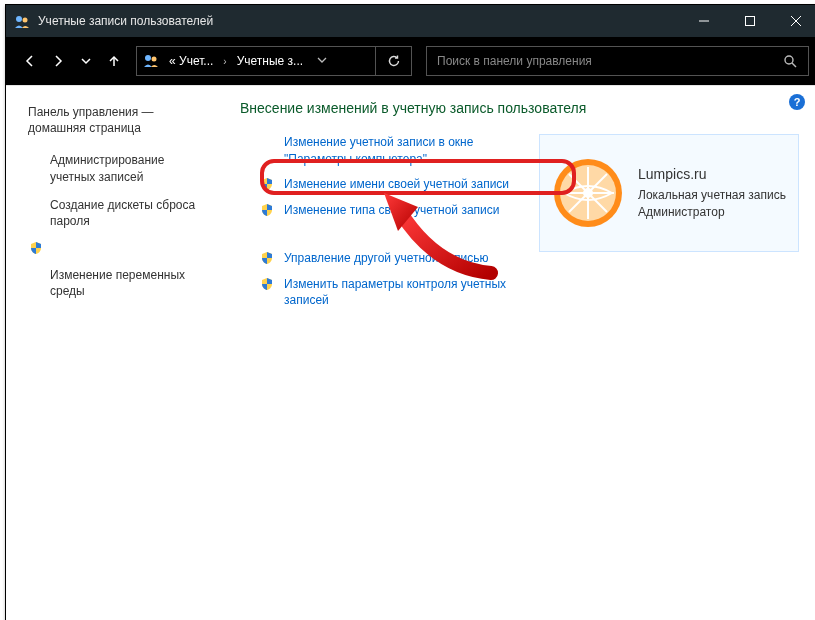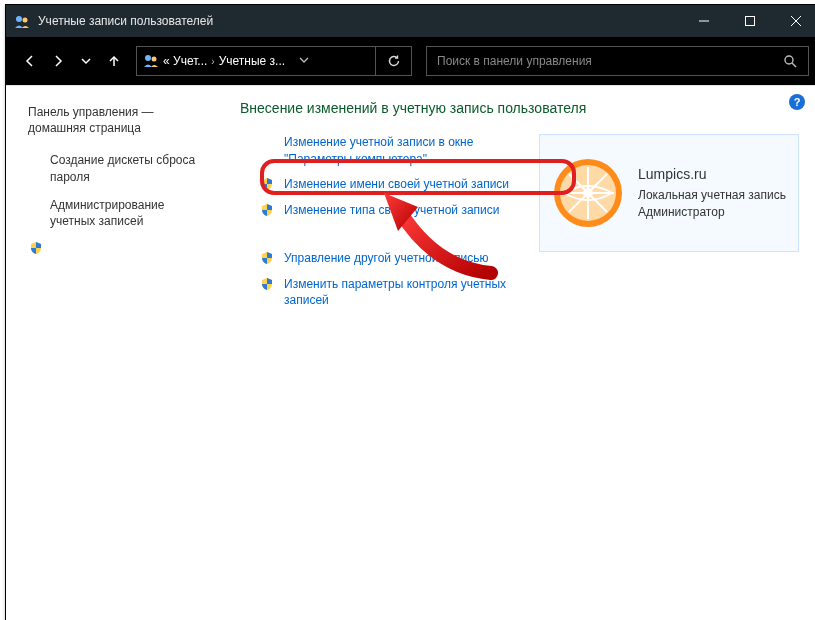--- a/index.html
+++ b/index.html
@@ -23,21 +23,21 @@
     .navbar {
       height: 48px; background: #000; display: flex; align-items: center; padding: 0 10px; gap: 8px;
       color: #fff;
     }
     .nav-arrows { display: flex; align-items: center; gap: 12px; padding: 0 6px; }
     .nav-arrow { width: 16px; height: 16px; display: flex; align-items: center; justify-content: center; }
     .breadcrumb-wrap {
       display: flex; align-items: center; height: 30px; border: 1px solid #535353; background: #000;
       flex: 0 0 auto; min-width: 240px;
     }
-    .bc-seg { display: flex; align-items: center; height: 100%; padding: 0 6px; gap: 4px; color: #fff; font-size: 12px; justify-content: flex-end; }
+    .bc-seg { display: flex; align-items: center; height: 100%; padding: 0 6px; gap: 10px; color: #fff; font-size: 12px; justify-content: flex-end; }
     .bc-sep { color: #bbb; font-size: 10px; }
     .bc-dd { padding: 0 8px; color: #bbb; font-size: 10px; }
     .refresh-btn { width: 36px; height: 30px; border: 1px solid #535353; border-left: none; display: flex; align-items: center; justify-content: center; }
     .search-wrap { flex: 1; height: 30px; border: 1px solid #535353; display: flex; align-items: center; margin-left: 6px; gap: 36px; }
     .search-input { flex: 1; background: transparent; border: none; outline: none; color: #ccc; font-size: 12px; padding: 0 10px; }
     .search-input::placeholder { color: #888; }
     .search-btn { width: 36px; height: 100%; display: flex; align-items: center; justify-content: center; }
     
     .content-shell { position: absolute; top: 80px; left: 0; right: 0; bottom: 0; background: #fff; display: flex; border-top: 1px solid #e5e5e5; }
     .sidebar { width: 210px; padding: 18px 10px 10px 22px; border-right: none; }
@@ -168,35 +168,39 @@
             </svg>
           </div>
     </div>
   </div>
 
   <div class="content-shell">
     <div class="sidebar">
       <div class="sb-heading">Панель управления — домашняя страница</div>
       <div class="sb-link">
         <span class="sb-shield-slot"></span>
+        <span>Администрирование учетных записей</span>
+      </div>
+      <div class="sb-link">
+        <span class="sb-shield-slot"></span>
         <span>Создание дискеты сброса пароля</span>
-      </div>
-      <div class="sb-link">
-        <span class="sb-shield-slot"></span>
-        <span>Администрирование учетных записей</span>
       </div>
       <div class="sb-link">
         <span class="sb-shield-slot">
           <svg class="shield" viewBox="0 0 14 14">
                 <path d="M7 1 L12 3 V7 C12 10 9.5 12.5 7 13 C4.5 12.5 2 10 2 7 V3 Z" fill="#ffd24d"></path>
                 <path d="M7 1 L12 3 V7 L7 7 Z" fill="#2e7bd6"></path>
                 <path d="M7 7 L2 7 V3 L7 1 Z" fill="#2e7bd6" opacity="0"></path>
                 <path d="M7 7 L7 13 C4.5 12.5 2 10 2 7 Z" fill="#2e7bd6"></path>
               </svg>
         </span>
+      </div>
+      <div class="sb-link">
+        <span class="sb-shield-slot"></span>
+        <span>Изменение переменных среды</span>
       </div>
     </div>
 
     <div class="main">
       <div class="help-icon">?</div>
       <div class="page-title">Внесение изменений в учетную запись пользователя</div>
 
       <div class="main-cols">
         <div class="links-col">
           <div class="task-link">

